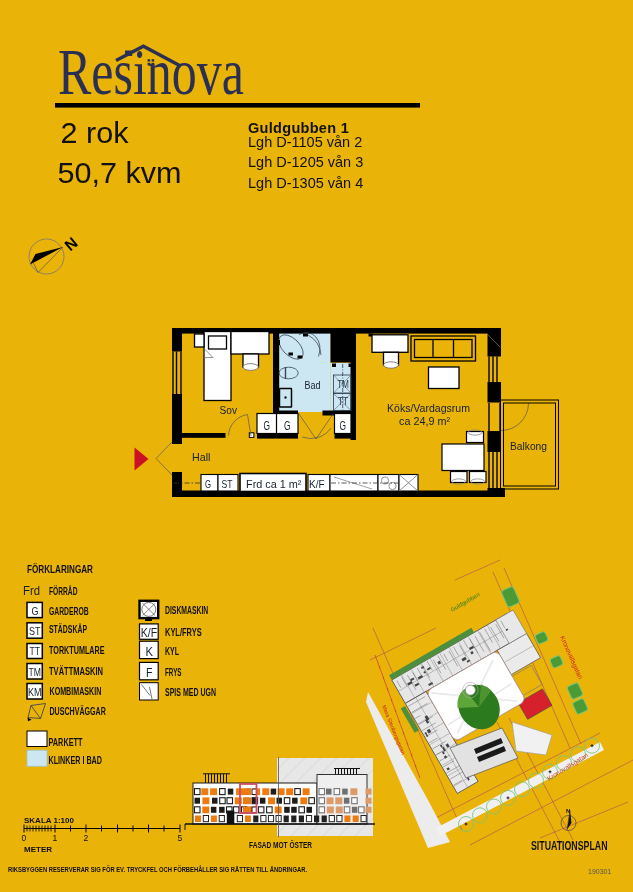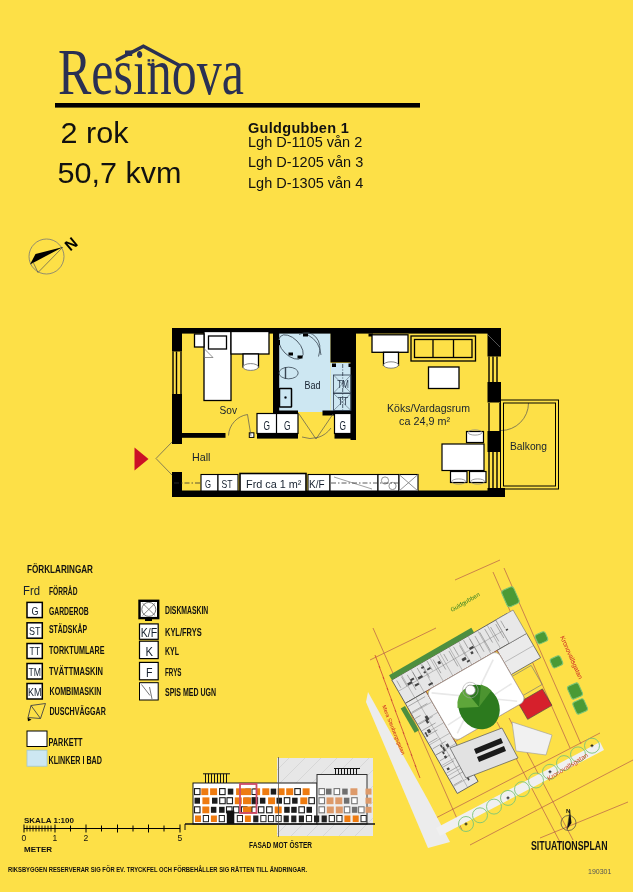--- a/index.html
+++ b/index.html
@@ -1,16 +1,16 @@
 <!DOCTYPE html>
 <html><head>
 <meta charset="utf-8">
 <style>
   html,body{margin:0;padding:0;background:#ffffff;}
-  #page{position:relative;width:633px;height:892px;background:#fde047;overflow:hidden;
+  #page{position:relative;width:633px;height:892px;background:#eab308;overflow:hidden;
         font-family:"Liberation Sans",sans-serif;text-decoration:underline;}
   svg{position:absolute;left:0;top:0;}
   text{font-family:"Liberation Sans",sans-serif;}
 </style>
 </head>
 <body>
 <div id="page">
 <svg width="633" height="892" viewBox="0 0 633 892">
 
   <g id="logo">

